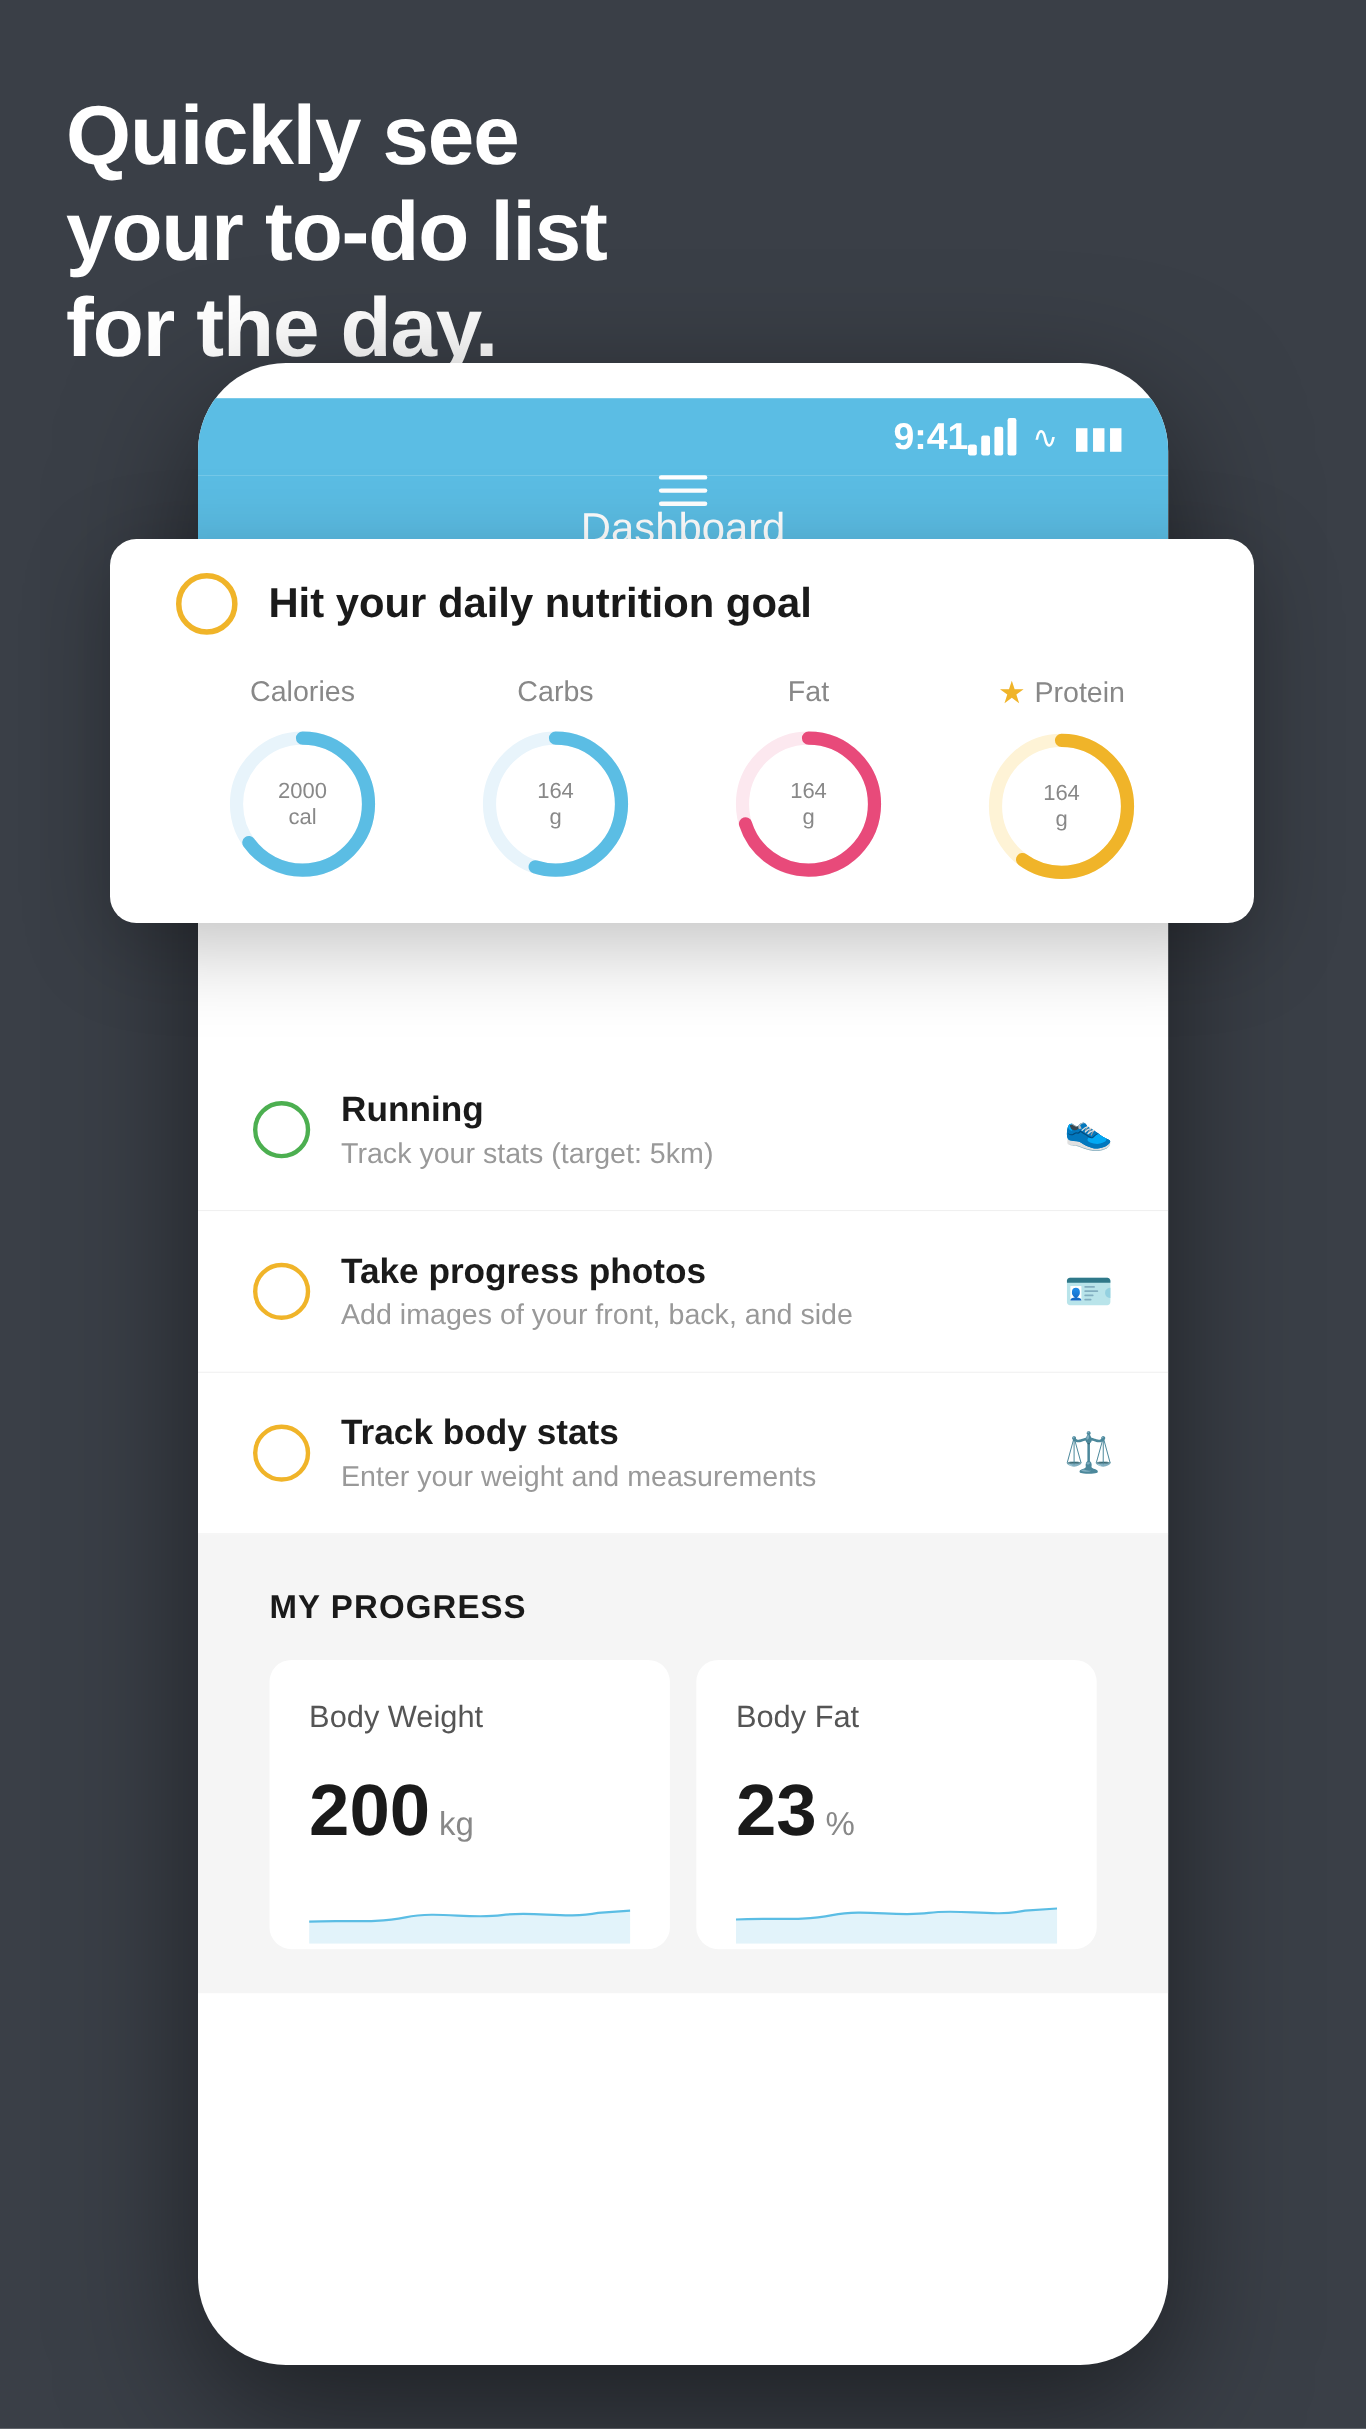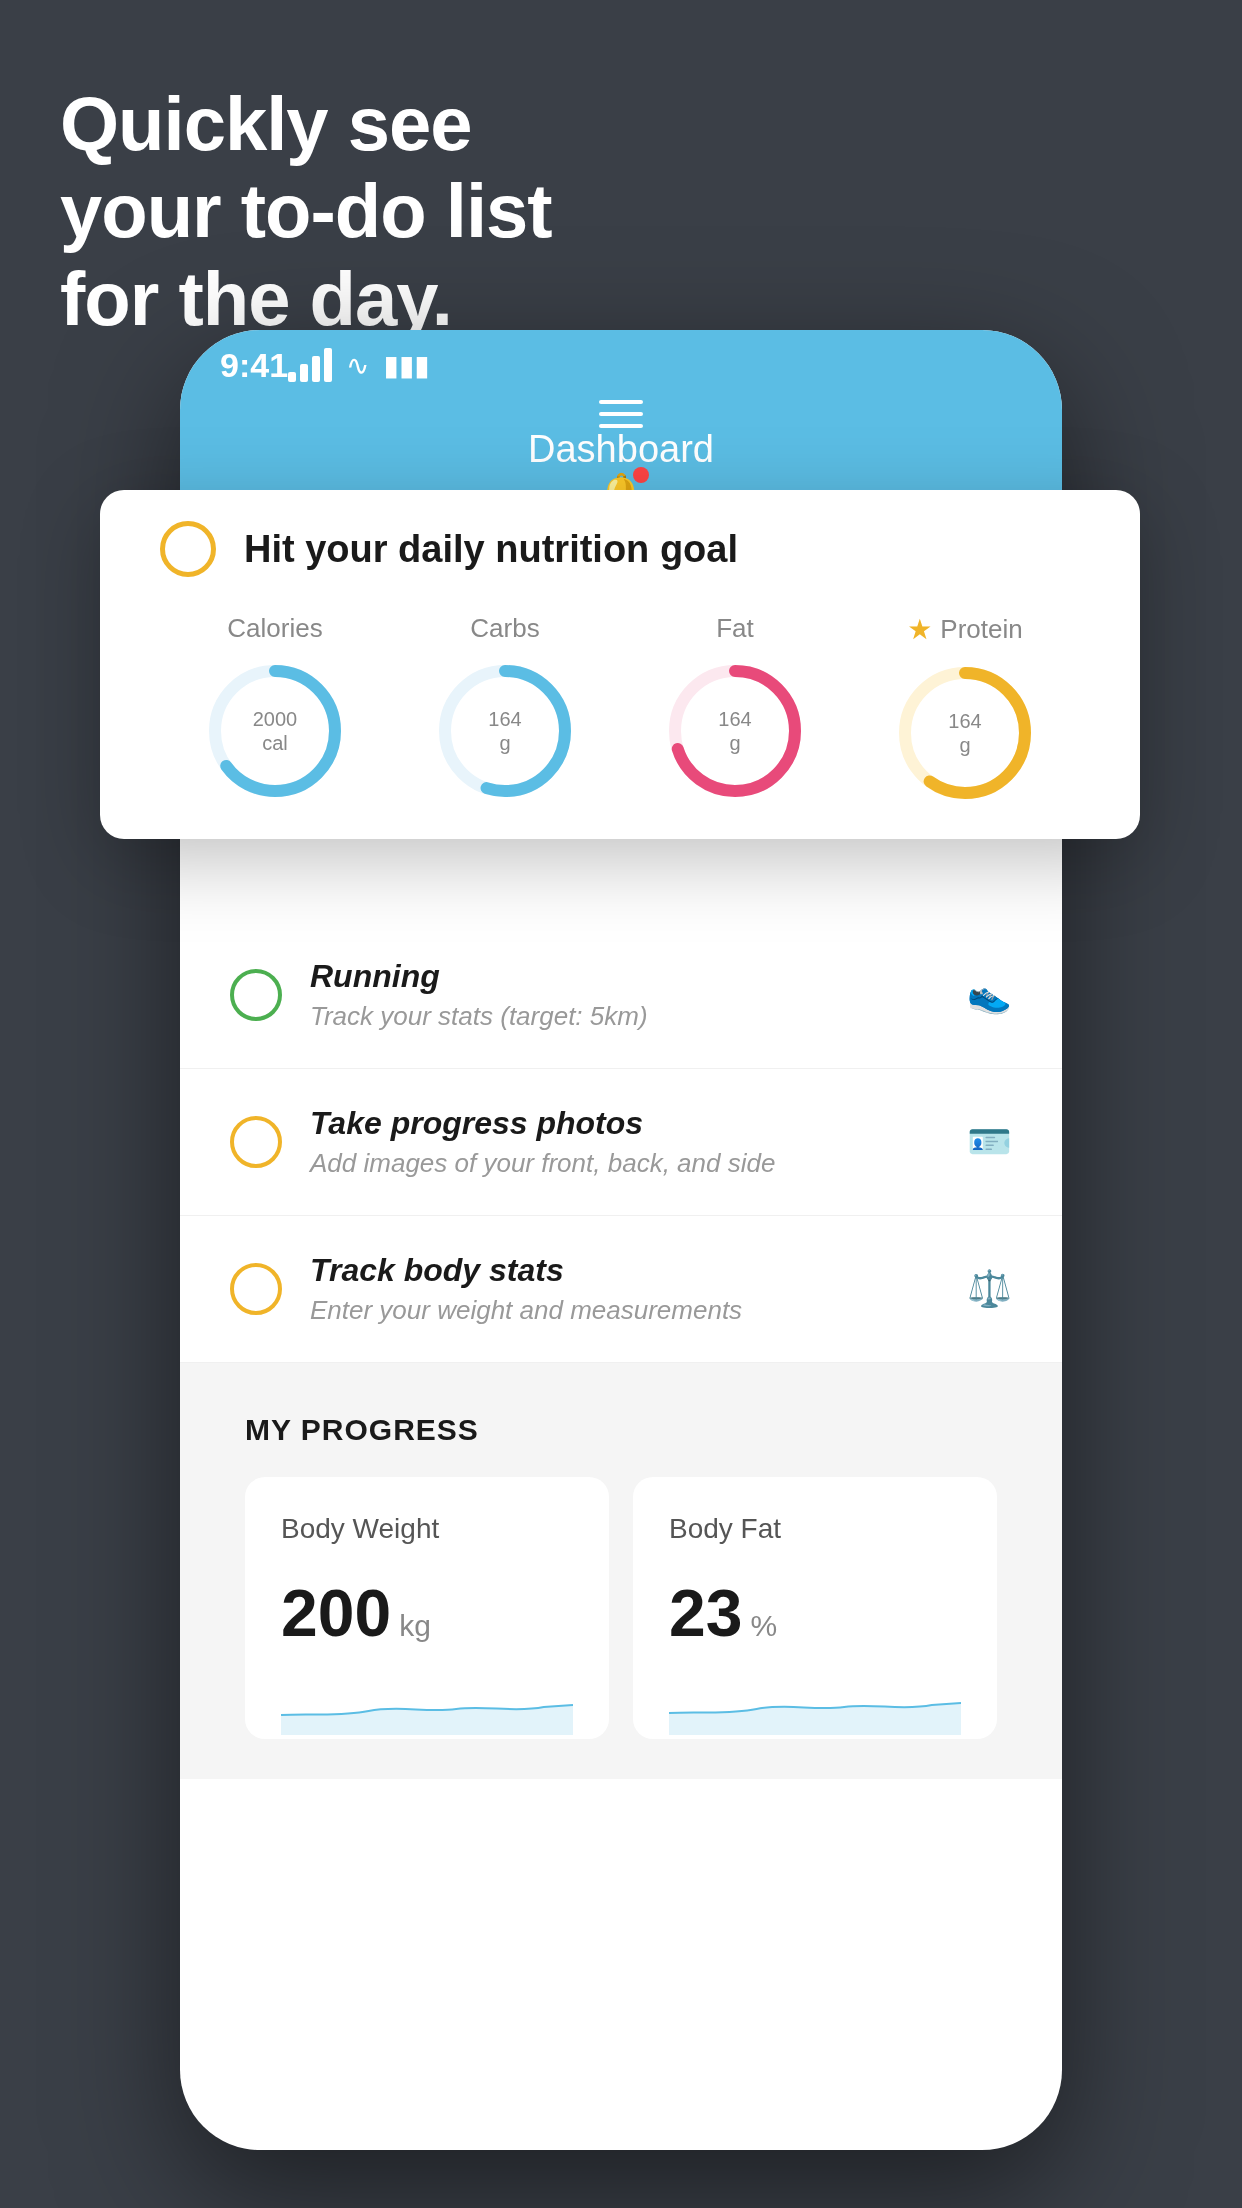--- a/index.html
+++ b/index.html
@@ -37,21 +37,22 @@
       box-shadow: 0 40px 120px rgba(0,0,0,0.5);
     }
 
     
     .status-bar {
       background: #5bbde4;
       height: 70px;
       display: flex;
       align-items: center;
       padding: 0 40px;
-      justify-content: flex-start;
+      justify-content: flex-end;
+      margin-top: 32px;
     }
     .status-time {
       color: white;
       font-size: 34px;
       font-weight: 600;
     }
     .status-icons {
       display: flex;
       align-items: center;
       gap: 14px;
@@ -219,21 +220,20 @@
       flex-shrink: 0;
     }
     .item-circle.yellow {
       border-color: #f0b429;
     }
     .item-circle.green {
       border-color: #4caf50;
     }
     .item-text {
       flex: 1;
-      font-style: italic;
     }
     .item-title {
       font-size: 32px;
       font-weight: 600;
       color: #1a1a1a;
       margin-bottom: 6px;
     }
     .item-subtitle {
       font-size: 26px;
       color: #999;

